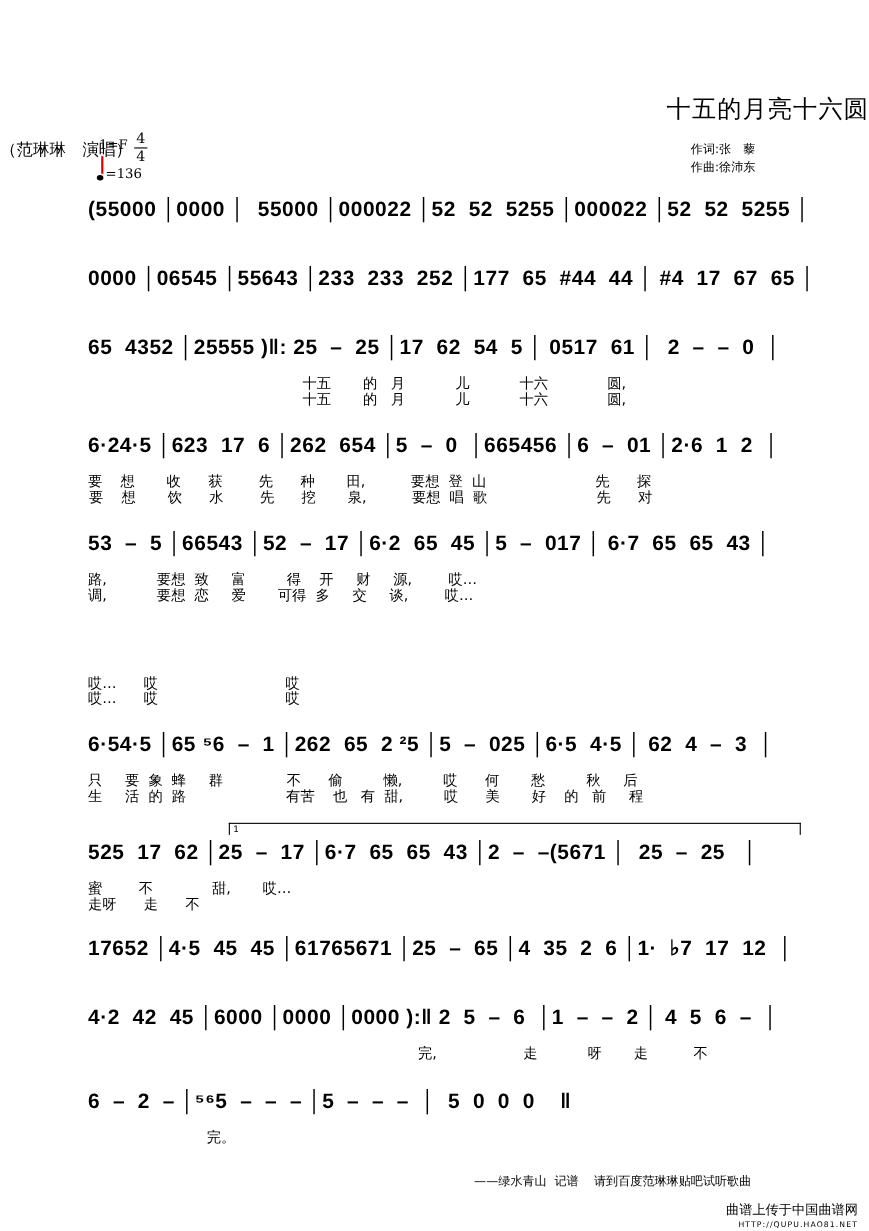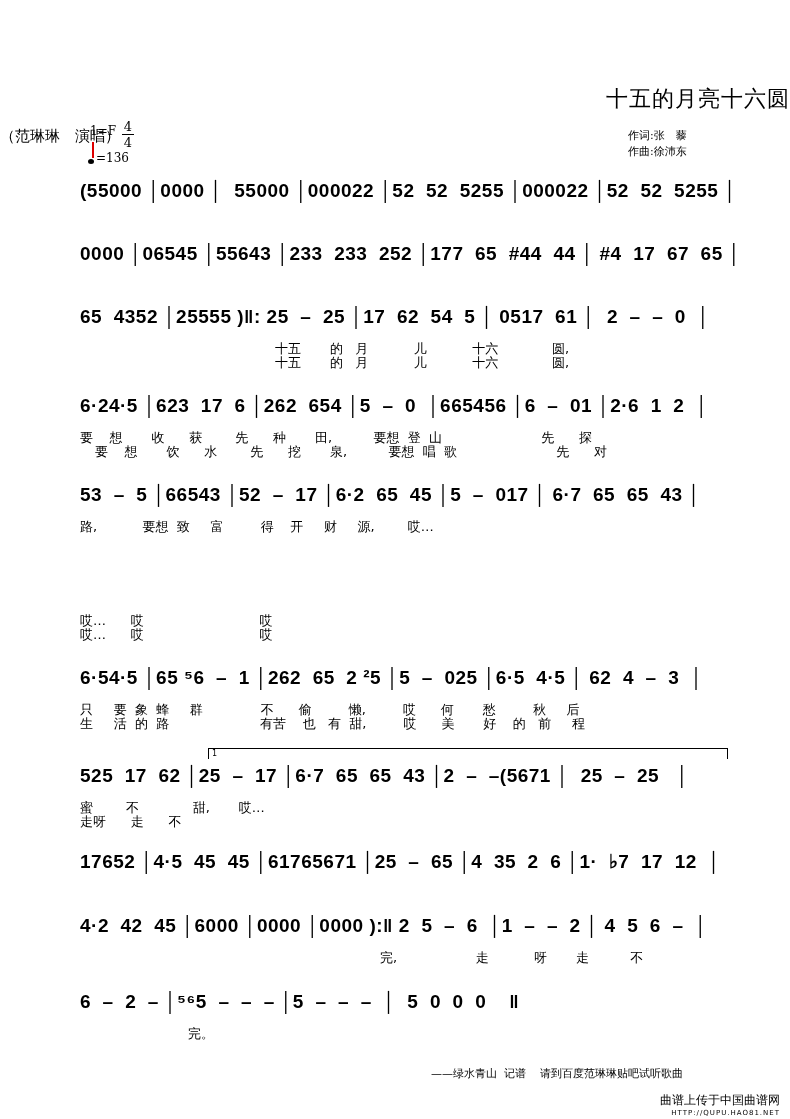--- a/index.html
+++ b/index.html
@@ -56,25 +56,26 @@
   <div class="notes">0000 │06545 │55643 │233  233  252 │177  65  #44  44 │ #4  17  67  65 │</div>
 </div>
 <div class="row" style="top:306px">
   <div class="notes">65  4352 │25555 )‖: 25  –  25 │17  62  54  5 │ 0517  61 │  2  –  –  0  │</div>
   <div class="lyric" style="left:195px;top:34px">十五       的   月           儿           十六             圆,</div>
   <div class="lyric" style="left:195px;top:48px">十五       的   月           儿           十六             圆,</div>
 </div>
 <div class="row" style="top:395px">
   <div class="notes">6·24·5 │623  17  6 │262  654 │5  –  0  │665456 │6  –  01 │2·6  1  2  │</div>
   <div class="lyric" style="left:0;top:34px">要    想       收      获        先      种       田,          要想  登  山                        先      探</div>
-  <div class="lyric" style="left:15px;top:48px">要    想       饮      水        先      挖       泉,          要想  唱  歌                        先      对</div>
+  <div class="lyric" style="left:1px;top:48px">要    想       饮      水        先      挖       泉,          要想  唱  歌                        先      对</div>
 </div>
 <div class="row" style="top:484px">
   <div class="notes">53  –  5 │66543 │52  –  17 │6·2  65  45 │5  –  017 │ 6·7  65  65  43 │</div>
   <div class="lyric" style="left:0;top:34px">路,           要想  致     富         得    开     财     源,        哎…</div>
+  <div class="lyric" style="left:0;top:48px">调,           要想  恋     爱       可得  多     交     谈,        哎…</div>
 </div>
 <div class="row" style="top:578px">
   <div class="lyric" style="left:0;top:34px">哎…      哎                            哎</div>
   <div class="lyric" style="left:0;top:48px">哎…      哎                            哎</div>
 </div>
 <div class="row" style="top:667px">
   <div class="notes">6·54·5 │65 ⁵6  –  1 │262  65  2 ²5 │5  –  025 │6·5  4·5 │ 62  4  –  3  │</div>
   <div class="lyric" style="left:0;top:48px">生     活  的  路                      有苦    也   有  甜,         哎      美       好    的   前     程</div>
   <div class="lyric" style="left:0;top:34px">只     要  象  蜂     群              不      偷         懒,         哎      何       愁         秋     后</div>
 </div>

